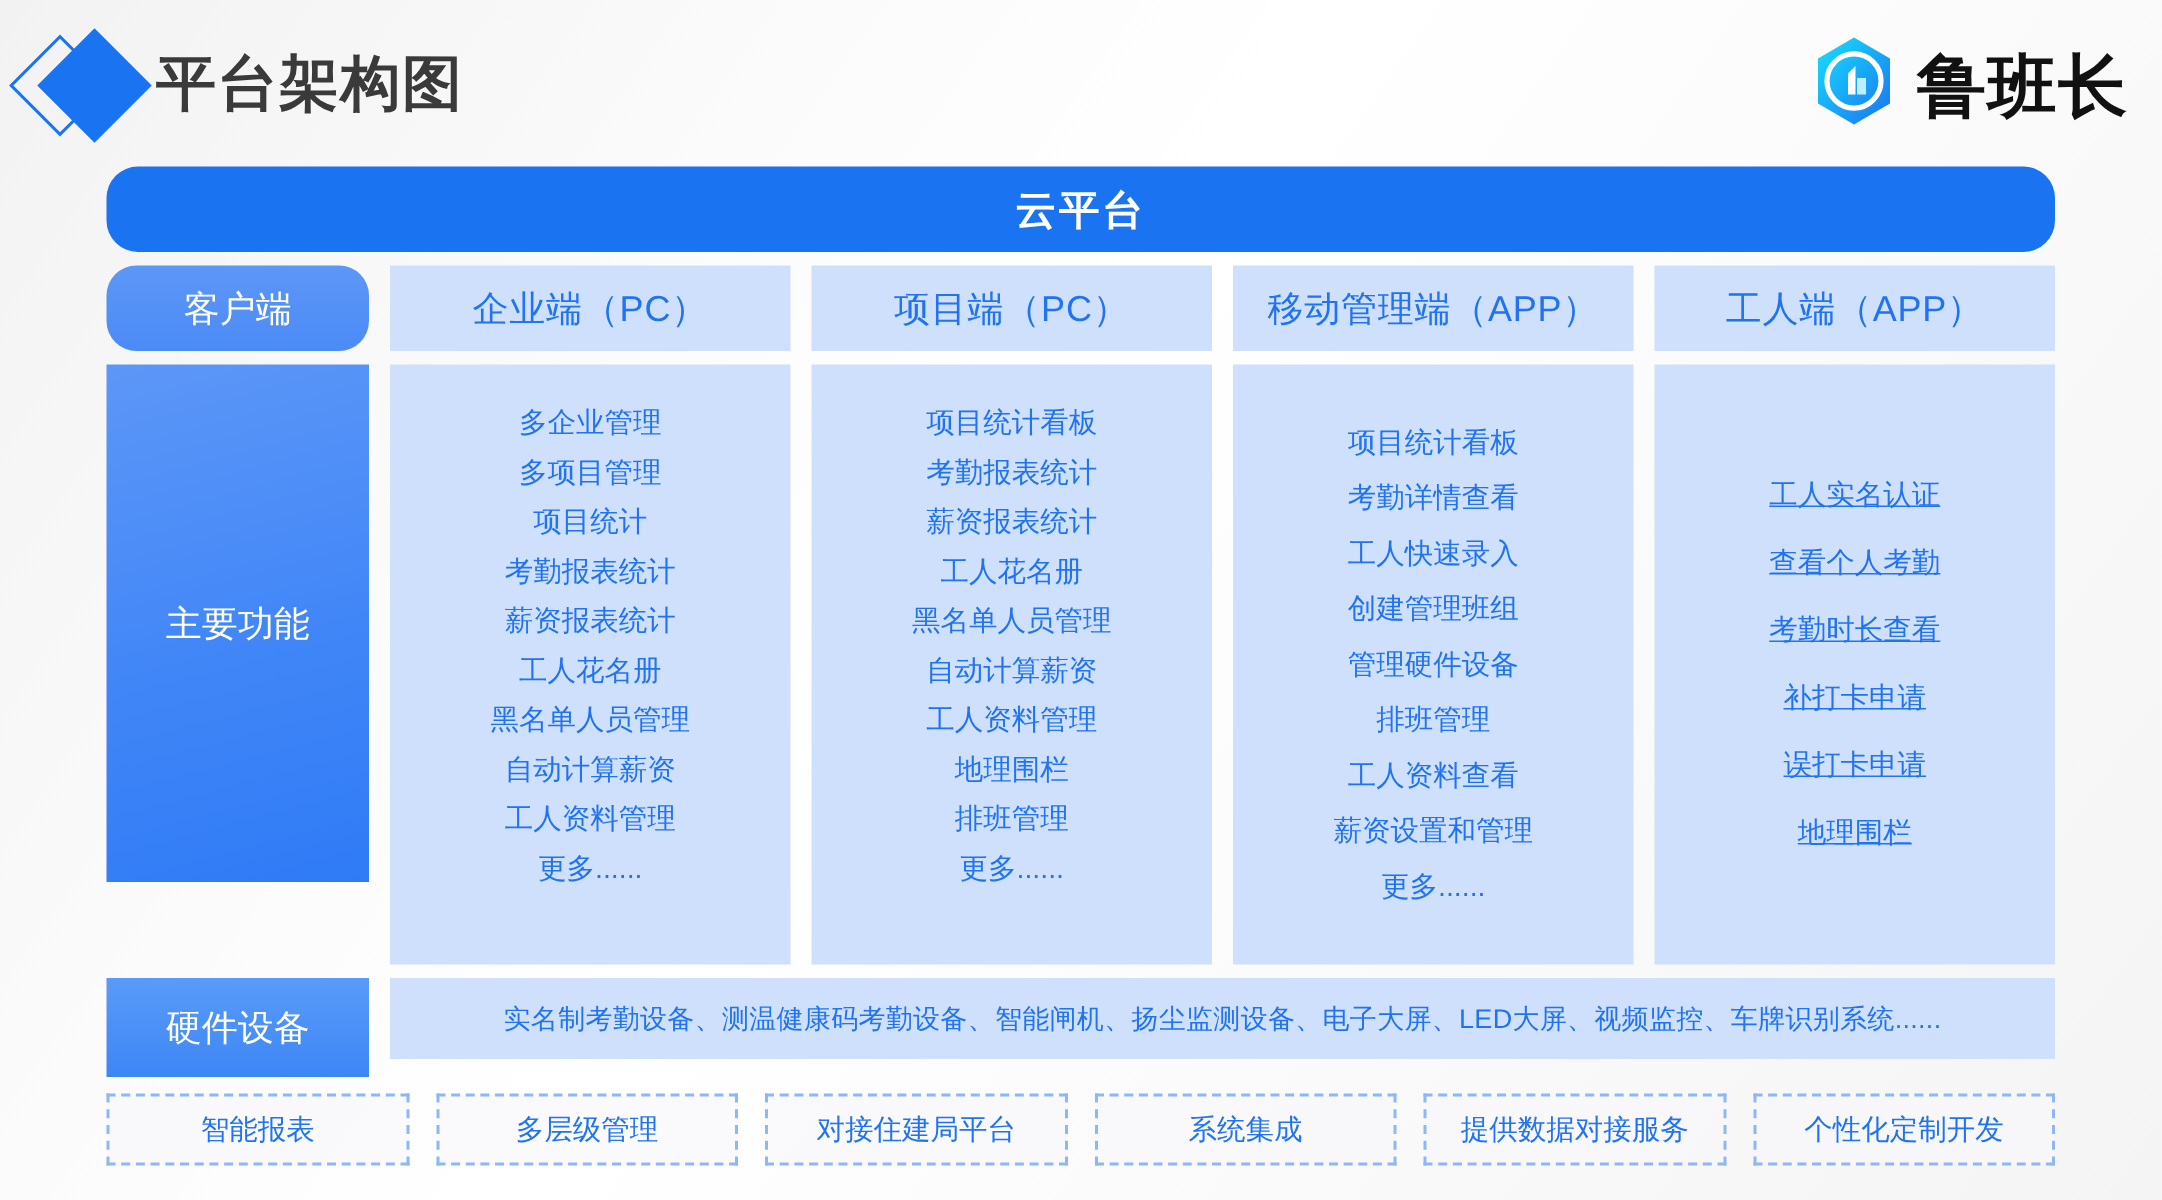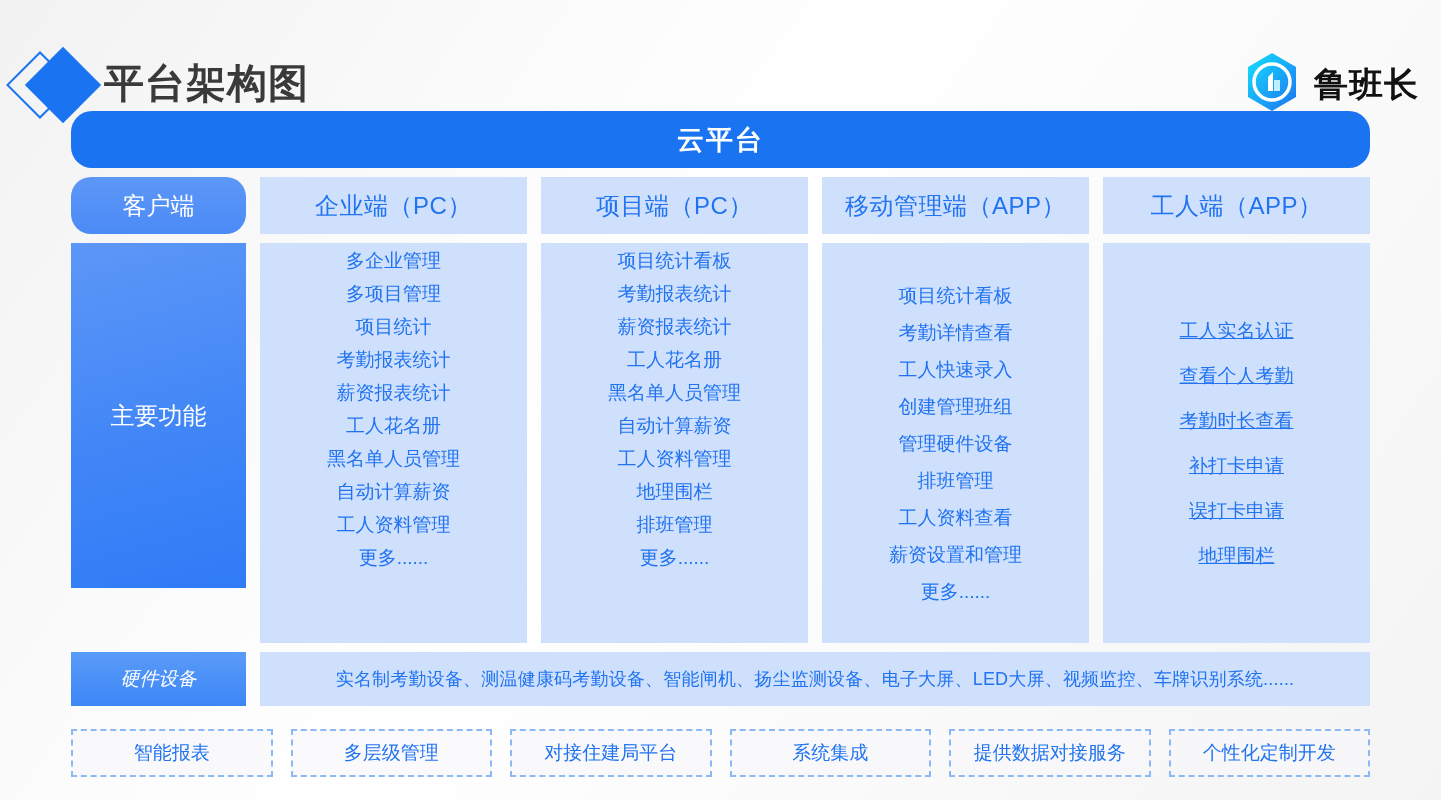--- a/index.html
+++ b/index.html
@@ -17,36 +17,36 @@
     position: absolute; inset: 0;
     background:
       linear-gradient(125deg, #f2f2f2 0%, #fbfbfb 28%, #ffffff 45%, #fafafa 70%, #f4f4f4 100%),
       repeating-linear-gradient(135deg, rgba(0,0,0,0.012) 0px, rgba(0,0,0,0.012) 1px, transparent 1px, transparent 5px);
     z-index: 0;
   }
   .page { position: relative; z-index: 1; width: 1441px; height: 800px; }
 
   
   .header {
-    position: absolute; left: 0; top: 0; width: 1441px; height: 105px; margin-top: 28px;
+    position: absolute; left: 0; top: 0; width: 1441px; height: 105px;
   }
   .logo-diamonds {
     position: absolute; left: 4px; top: 18px; width: 100px; height: 78px;
   }
   .page-title {
     position: absolute; left: 104px; top: 28px;
     font-size: 40px; font-weight: bold; color: #3a3a3a;
     letter-spacing: 1px;
   }
   .brand {
     position: absolute; right: 22px; top: 22px;
     display: flex; align-items: center; gap: 10px;
   }
   .brand-name {
-    font-size: 34px; font-weight: bold; color: #111;
+    font-size: 46px; font-weight: bold; color: #111;
     letter-spacing: 1px; line-height: 1;
   }
 
   
   .arch { position: absolute; left: 71px; top: 111px; width: 1299px; }
 
   .cloud-bar {
     height: 57px; background: #1a73f0; color: #fff;
     display: flex; align-items: center; justify-content: center;
     font-size: 27px; font-weight: bold; letter-spacing: 2px; border-radius: 21px;
@@ -65,42 +65,41 @@
   .side-head {
     height: 57px; font-size: 24px;
     background: linear-gradient(180deg, #5d97f7 0%, #4b8bf6 100%);
     border-radius: 20px;
   }
   .side-main {
     height: 345px; font-size: 24px;
     background: linear-gradient(165deg, #5d97f7 0%, #4186f7 55%, #2f7bf6 100%);
   }
   .side-hw {
-    height: 54px; font-size: 19px;
+    height: 66px; font-size: 24px;
     background: linear-gradient(180deg, #599bf8 0%, #3d86f6 100%);
-    font-style: italic;
   }
 
   .col-head {
     flex: 1 1 0;
     height: 57px;
     background: #cfe0fd;
     display: flex; align-items: center; justify-content: center;
     color: #2173f0; font-size: 24px; letter-spacing: 0.5px;
   }
   .col-body {
     flex: 1 1 0;
     height: 400px;
     background: #cfe0fd;
     display: flex; flex-direction: column;
     align-items: center; justify-content: center;
     color: #2173f0; font-size: 19px;
     padding: 6px 4px;
   }
-  .col-body.pc { justify-content: flex-start; padding-top: 1px; }
+  .col-body.pc { justify-content: flex-start; padding-top: 23px; }
   .col-body .fn { line-height: 1; padding: 7px 0; white-space: nowrap; }
   .col-body.wide .fn { padding: 9px 0; }
   .col-body.worker .fn { padding: 13px 0; text-decoration: underline; }
 
   .hw-body {
     flex: 1 1 0; height: 54px; background: #cfe0fd;
     display: flex; align-items: center; justify-content: center;
     color: #2173f0; font-size: 18px; letter-spacing: 0.2px;
   }
 

